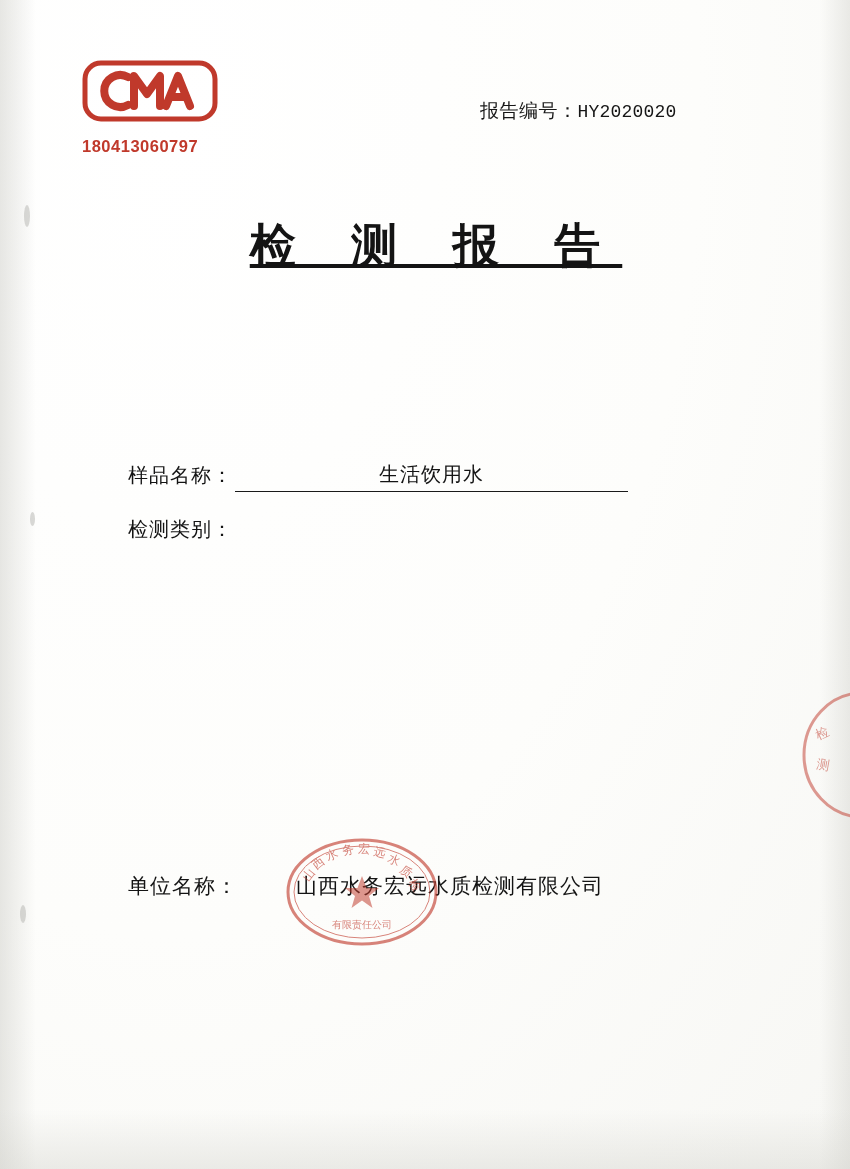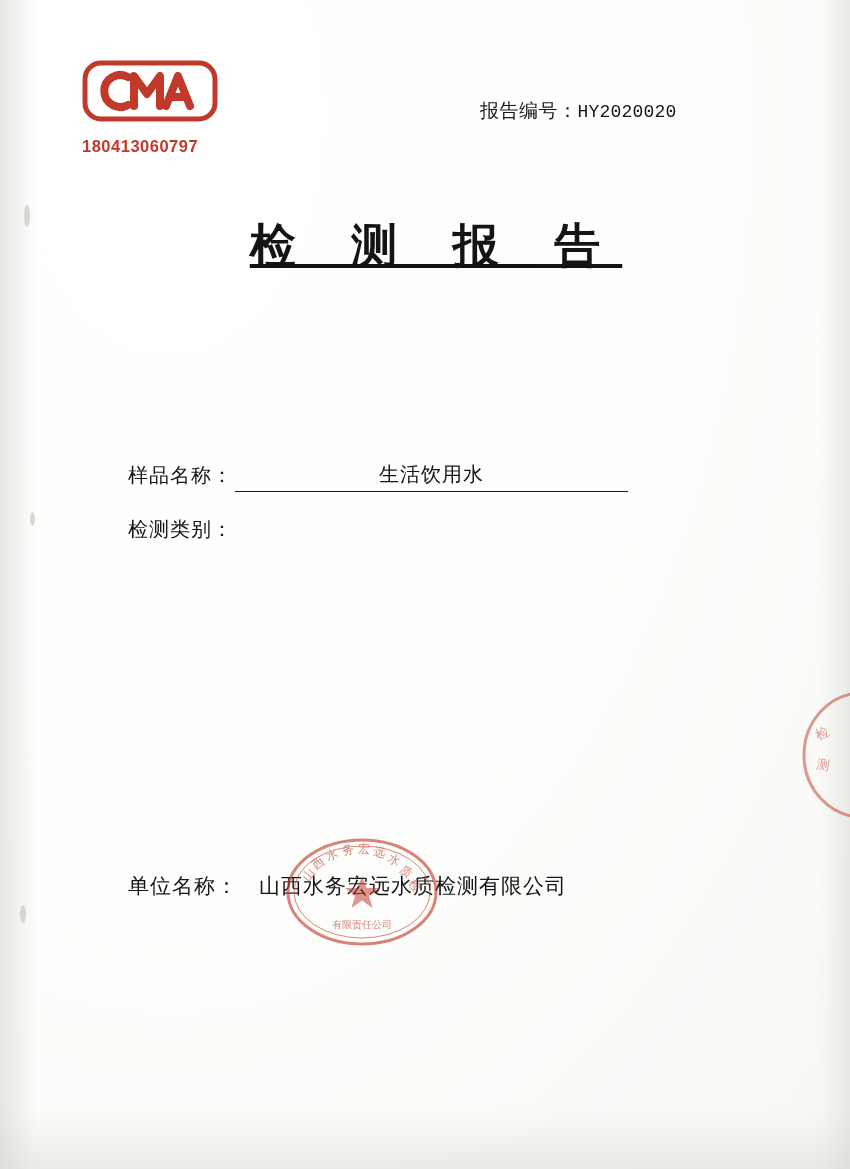--- a/index.html
+++ b/index.html
@@ -157,20 +157,21 @@
     top: 872px;
     width: 560px;
   }
   .bottom-row {
     display: flex;
     align-items: baseline;
     height: 52px;
     font-size: 21px;
     letter-spacing: 1px;
     color: #141414;
+    gap: 37px;
   }
   .bottom-row .b-label {
     white-space: nowrap;
   }
   .bottom-row .b-value {
     white-space: nowrap;
     margin-left: 21px;
   }
   .date-value {
     font-family: "Liberation Mono", "DejaVu Sans Mono", monospace;

